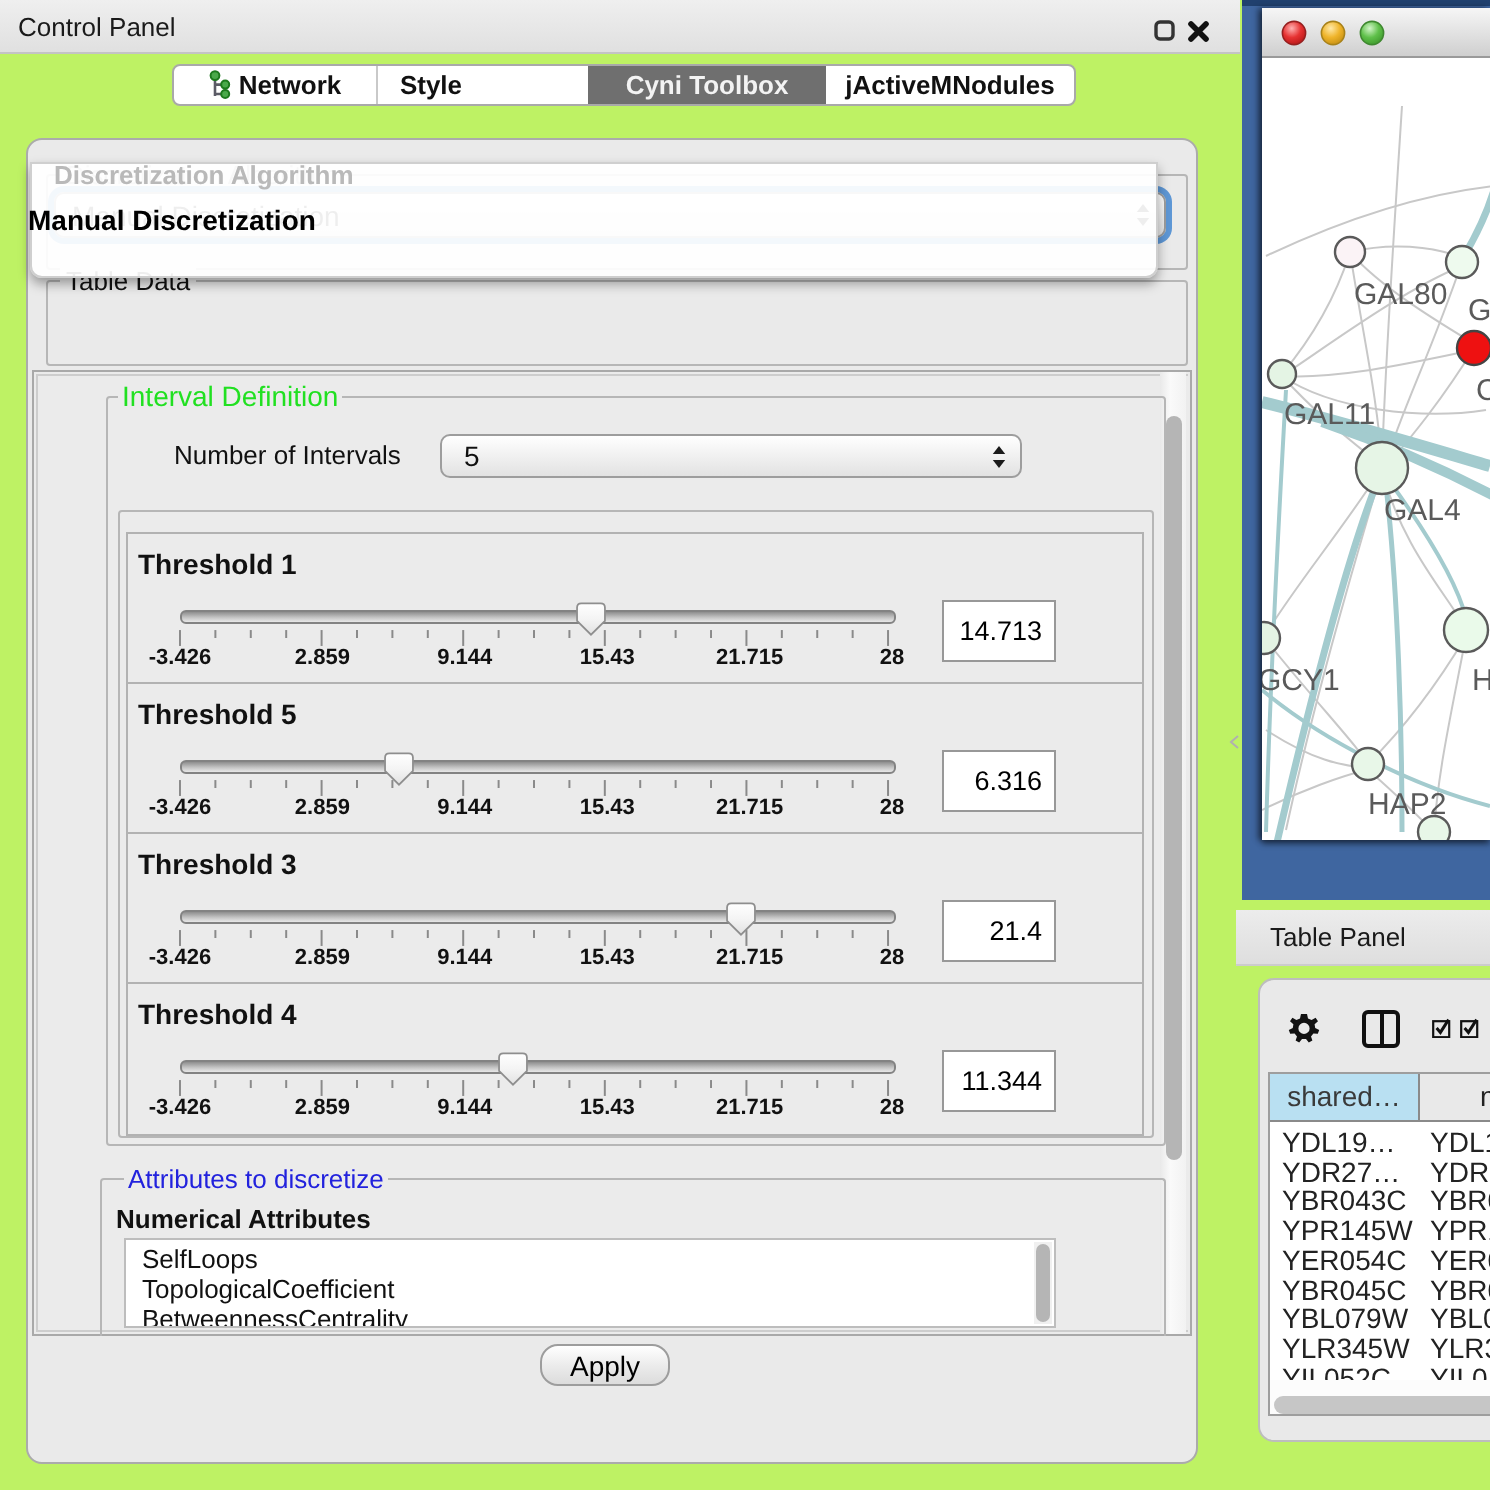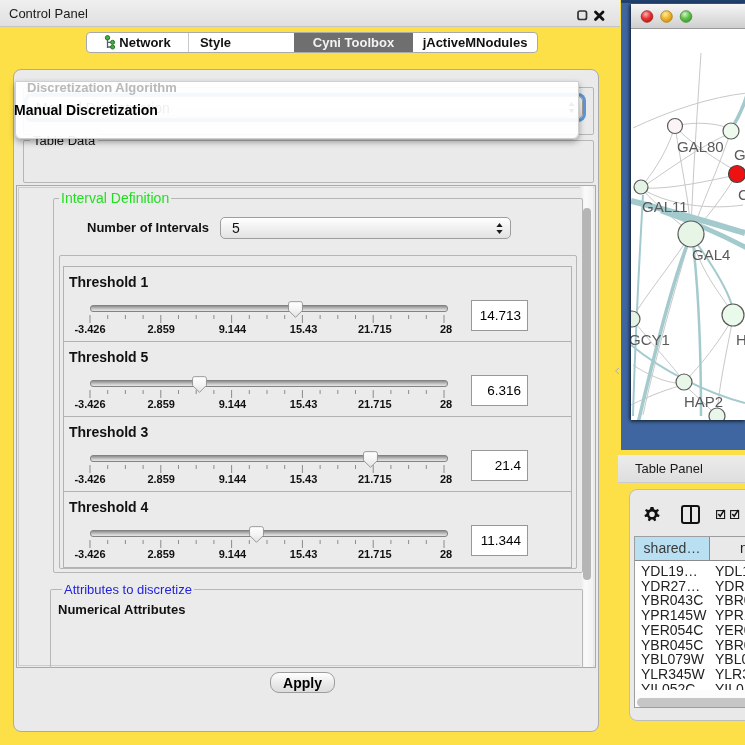--- a/index.html
+++ b/index.html
@@ -1,18 +1,18 @@
 <!DOCTYPE html>
 <html><head>
 <meta charset="utf-8">
 <style>
   html,body{margin:0;padding:0;}
   body{width:745px;height:745px;overflow:hidden;font-family:"Liberation Sans",sans-serif;}
   .abs{position:absolute;}
-  #stage{position:relative;width:745px;height:745px;background:#fde047;}
+  #stage{position:relative;width:745px;height:745px;background:#bef264;}
   
   #titlebar{left:0;top:0;width:620px;height:26px;background:linear-gradient(#efefef,#e0e0e0);border-bottom:1px solid #c4c4c4;}
   #titlebar .t{position:absolute;left:9px;top:6px;font-size:13px;color:#1a1a1a;}
   
   #tabbar{left:86px;top:32px;height:19px;background:#fff;border:1px solid #a9a9a9;border-radius:4px;display:flex;align-items:stretch;overflow:hidden;}
   .tab{font-size:13px;font-weight:bold;color:#111;display:flex;align-items:center;padding:0 12px;position:relative;}
   .tab.sep{border-left:1px solid #c9c9c9;}
   .tab.dark{background:#6f6f6f;color:#f3f3f3;border-left:none;}
   
   #opanel{left:13px;top:69px;width:584px;height:661px;background:#eaeaea;border:1px solid #ababab;border-radius:8px;}
@@ -25,21 +25,21 @@
   
   .tbox{position:absolute;left:63px;width:507px;height:75px;border:1px solid #b2b2b2;background:#ebebeb;}
   .tbox .title{position:absolute;left:5px;top:7px;font-size:14px;font-weight:bold;color:#111;}
   .track{position:absolute;left:26px;top:38px;width:356px;height:5px;border-radius:3px;background:linear-gradient(#8e8e8e,#c9c9c9 60%,#e8e8e8);border:1px solid #838383;}
   .vbox{position:absolute;left:407px;top:33px;width:57px;height:31px;background:#fff;border:1px solid #989898;font-size:13.5px;display:flex;align-items:center;justify-content:flex-end;padding-right:6px;box-sizing:border-box;}
   .ticks{position:absolute;left:28px;top:46px;width:360px;height:10px;}
   .tlabels{position:absolute;left:0;top:56px;width:100%;font-size:11px;font-weight:bold;color:#111;}
   .tlabels span{position:absolute;transform:translateX(-50%);}
   .thumb{position:absolute;top:-6px;width:15px;height:17px;}
   
-  .apply{position:absolute;left:270px;top:672px;width:63px;height:19px;background:linear-gradient(#ffffff,#ececec 50%,#dcdcdc);border:1px solid #9d9d9d;border-radius:9px;font-size:14px;display:flex;align-items:center;justify-content:center;font-weight:bold;}
+  .apply{position:absolute;left:270px;top:672px;width:63px;height:19px;background:linear-gradient(#ffffff,#ececec 50%,#dcdcdc);border:1px solid #9d9d9d;border-radius:9px;font-size:14px;display:flex;align-items:center;justify-content:center;}
   
   #bseg{left:144px;top:704px;height:19px;background:#fff;border:1px solid #9f9f9f;border-radius:5px;display:flex;overflow:hidden;}
   #bseg .tab{font-weight:bold;}
   
   #popup{left:15px;top:81px;width:562px;height:56px;background:rgba(255,255,255,0.93);border:1px solid #cfcfcf;border-radius:0 0 6px 6px;box-shadow:0 3px 6px rgba(0,0,0,0.35);}
   #popup .ghost{position:absolute;left:0;top:3px;width:562px;text-align:center;color:#a9a9a9;font-size:14px;}
   #popup .i1{position:absolute;left:-2px;top:20px;font-size:14px;font-weight:bold;color:#000;}
   #popup .i2{position:absolute;left:-2px;top:36px;font-size:14px;color:#000;}
   
   #rblue{left:621px;top:0;width:124px;height:450px;background:#3f66a0;}
@@ -93,21 +93,21 @@
 
   <div class="abs" style="left:16px;top:185px;width:580px;height:483px;border:1px solid #a9a9a9;background:#ebebeb;box-sizing:border-box;"></div>
   <div class="abs" style="left:18px;top:187px;width:576px;height:479px;border:1px solid #cdcdcd;border-right:none;box-sizing:border-box;"></div>
 
   <div class="abs" style="left:580px;top:186px;width:13px;height:481px;background:linear-gradient(90deg,#e9e9e9,#fafafa 40%,#f2f2f2);"></div>
   <div class="abs" style="left:583px;top:208px;width:8px;height:372px;background:#b5b5b5;border-radius:5px;"></div>
 
   <div class="etch" style="left:53px;top:198px;width:528px;height:373px;"></div>
   <div class="fs-label" style="left:59px;top:190px;background:#ebebeb;padding:0 2px;color:#21e021;font-size:14px;">Interval Definition</div>
 
-  <div class="fs-label" style="left:87px;top:220px;font-weight:bold;color:#111;">Number of Intervals</div>
+  <div class="fs-label" style="left:87px;top:220px;font-weight:normal;color:#111;">Number of Intervals</div>
   <div class="combo" style="left:220px;top:217px;width:291px;height:22px;padding-left:11px;">5
     <div class="stepper">
         <svg width="7" height="11" viewBox="0 0 7 11">
           <path d="M3.5,0 L6.6,4 L0.4,4 Z" fill="#1a1a1a"></path>
           <path d="M0.4,7 L6.6,7 L3.5,11 Z" fill="#1a1a1a"></path>
         </svg>
       </div>
   </div>
 
   <div class="etch" style="left:59px;top:255px;width:516px;height:312px;"></div>
@@ -293,20 +293,25 @@
           </linearGradient>
         </defs>
       <path d="M3,0.6 L14,0.6 Q16.4,0.6 16.4,3 L16.4,10.5 L8.5,18.4 L0.6,10.5 L0.6,3 Q0.6,0.6 3,0.6 Z" fill="url(#thg4)" stroke="#8e8e8e" stroke-width="1"></path>
     </svg>
     <div class="vbox">11.344</div>
   </div>
 
   <div class="etch" style="left:50px;top:589px;width:531px;height:78px;border-bottom:none;border-radius:2px 2px 0 0;"></div>
   <div class="fs-label" style="left:62px;top:582px;background:#ebebeb;padding:0 2px;color:#2222dd;">Attributes to discretize</div>
   <div class="fs-label" style="left:58px;top:602px;font-weight:bold;color:#111;">Numerical Attributes</div>
+  <div class="abs" style="left:62px;top:619px;width:466px;height:45px;background:#fff;border:1px solid #bdbdbd;box-sizing:border-box;overflow:hidden;">
+    <div style="position:absolute;left:8px;top:2px;font-size:13px;color:#111;line-height:15px;">SelfLoops<br>TopologicalCoefficient<br>BetweennessCentrality</div>
+    <div style="position:absolute;right:1px;top:1px;width:9px;height:41px;background:#f0f0f0;"></div>
+    <div style="position:absolute;right:2px;top:2px;width:7px;height:39px;background:#b5b5b5;border-radius:4px;"></div>
+  </div>
 
   <div class="apply abs">Apply</div>
 
   <div id="popup" class="abs">
     <div class="i1">Manual Discretization</div>
     <div style="position:absolute;left:11px;top:-2px;font-size:13px;font-weight:bold;color:#b9b9b9;">Discretization Algorithm</div>
   </div>
 
 
   <div id="rblue" class="abs"></div>

